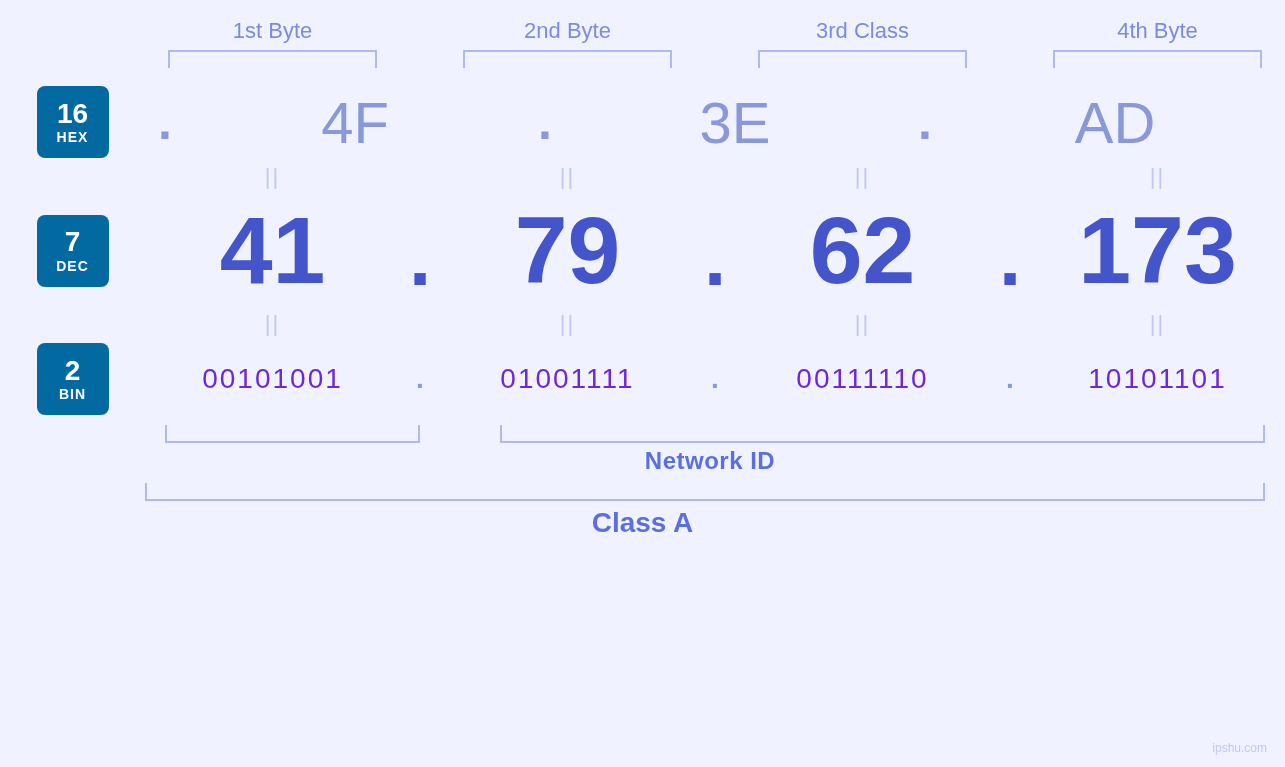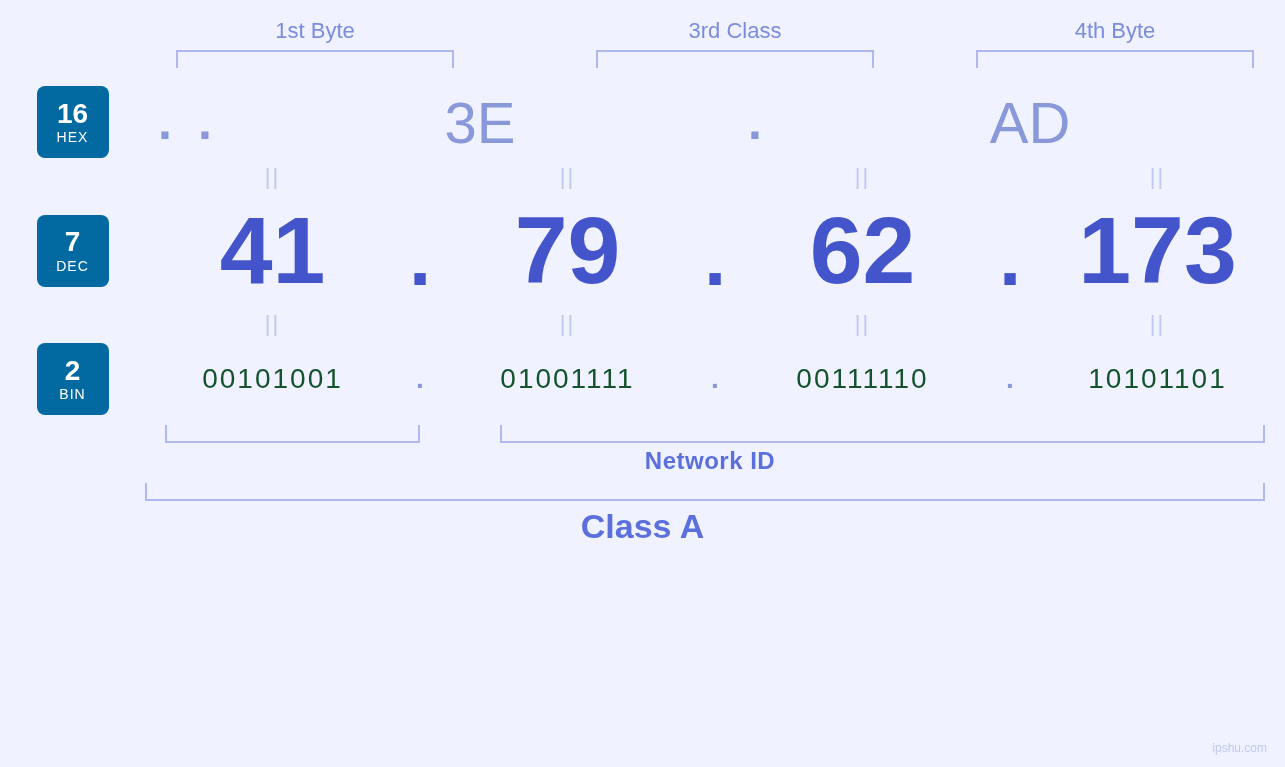--- a/index.html
+++ b/index.html
@@ -85,21 +85,21 @@
     .base-badge .base-number {
       color: white;
       font-size: 28px;
       font-weight: bold;
       line-height: 1.1;
     }
 
     .base-badge .base-name {
       color: white;
       font-size: 14px;
-      font-weight: normal;
+      font-weight: bold;
       letter-spacing: 1px;
     }
 
     .byte-value-col {
       flex: 1;
       display: flex;
       align-items: center;
       justify-content: center;
     }
 
@@ -116,21 +116,21 @@
 
     .byte-value.dec-value {
       font-size: 95px;
       font-weight: bold;
       color: #4455cc;
     }
 
     .byte-value.bin-value {
       font-size: 28px;
       font-weight: 400;
-      color: #14532d;
+      color: #6d28d9;
       letter-spacing: 2px;
     }
 
     .dot-col {
       width: 40px;
       display: flex;
       align-items: center;
       justify-content: center;
       flex-shrink: 0;
     }
@@ -221,21 +221,21 @@
 
     .id-label {
       color: #5b70dd;
       font-size: 24px;
       font-weight: 600;
       letter-spacing: 0.5px;
     }
 
     .class-label {
       color: #5b70dd;
-      font-size: 34px;
+      font-size: 28px;
       font-weight: 600;
     }
 
     
     .watermark {
       position: absolute;
       bottom: 12px;
       right: 18px;
       color: #c0c8f0;
       font-size: 12px;
@@ -255,20 +255,24 @@
 
 <div class="container">
 
   <div class="byte-labels-row">
     <div class="base-label-spacer"></div>
     <div class="byte-label-col">
       <span class="byte-label-text">1st Byte</span>
       <div class="bracket-top"></div>
     </div>
     <div class="dot-spacer-bracket"></div>
+    <div class="byte-label-col">
+      <span class="byte-label-text">2nd Byte</span>
+      <div class="bracket-top"></div>
+    </div>
     <div class="dot-spacer-bracket"></div>
     <div class="byte-label-col">
       <span class="byte-label-text">3rd Class</span>
       <div class="bracket-top"></div>
     </div>
     <div class="dot-spacer-bracket"></div>
     <div class="byte-label-col">
       <span class="byte-label-text">4th Byte</span>
       <div class="bracket-top"></div>
     </div>
@@ -277,20 +281,23 @@
   <div class="value-row" style="margin-top:18px;">
     <div class="base-label-col">
       <div class="base-badge">
         <span class="base-number">16</span>
         <span class="base-name">HEX</span>
       </div>
     </div>
     <div class="dot-col">
       <span class="dot" style="font-size:50px; color:#8898d8; margin-bottom:0;">.</span>
     </div>
+    <div class="byte-value-col">
+      <span class="byte-value hex-value">4F</span>
+    </div>
     <div class="dot-col">
       <span class="dot" style="font-size:50px; color:#8898d8; margin-bottom:0;">.</span>
     </div>
     <div class="byte-value-col">
       <span class="byte-value hex-value">3E</span>
     </div>
     <div class="dot-col">
       <span class="dot" style="font-size:50px; color:#8898d8; margin-bottom:0;">.</span>
     </div>
     <div class="byte-value-col">

